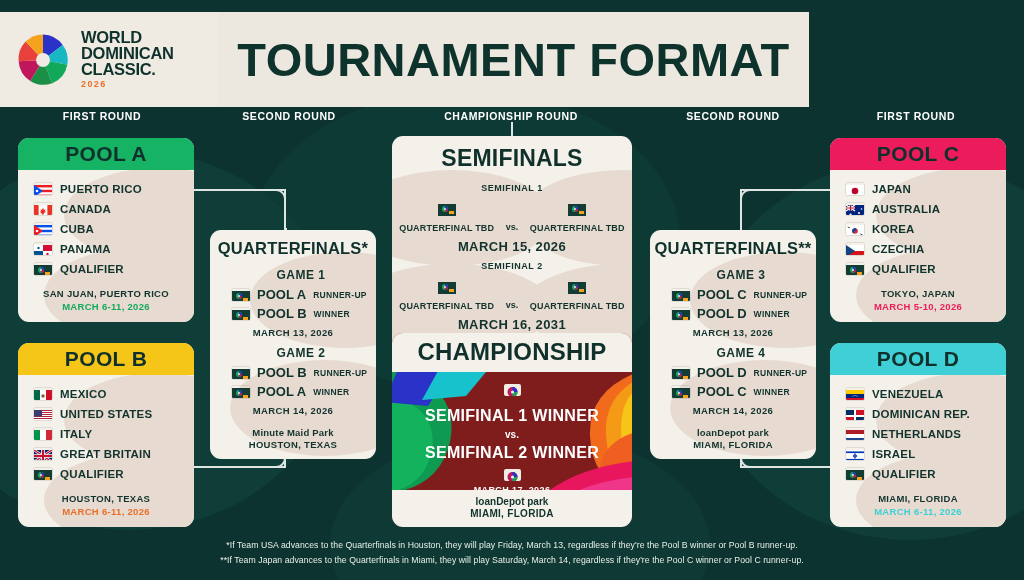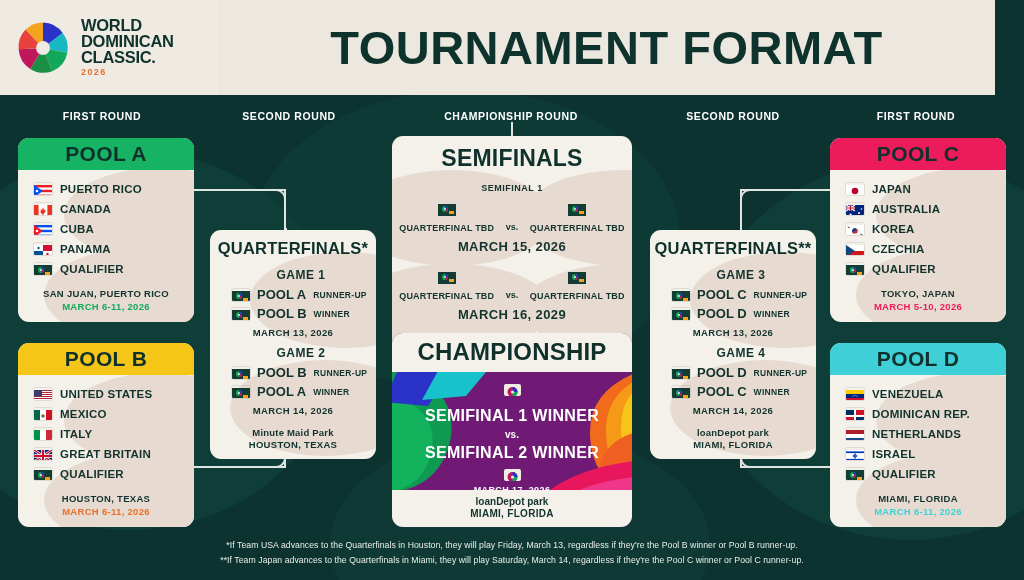--- a/index.html
+++ b/index.html
@@ -9,21 +9,21 @@
     background: #0c302b;
     overflow: hidden;
   }
   #root { position: relative; width: 1024px; height: 580px; background: #0d3330; }
 
   
   .bgwrap { position:absolute; inset:0; overflow:hidden; }
   .bgblob { position:absolute; border-radius:50%; background:#11403a; opacity:.85; }
 
   
-  .topbar { position:absolute; top:0; left:0; width:995px; height:95px; display:flex; }
+  .topbar { position:absolute; top:12px; left:0; width:809px; height:95px; display:flex; }
   .logo-pane {
     width:218px; height:95px; background:#efeae2;
     display:flex; align-items:center; padding-left:14px; gap:9px;
   }
   .logo-mark { width:58px; height:58px; position:relative; flex:none; }
   .logo-text { display:flex; flex-direction:column; line-height:.96; }
   .logo-text .l {
     font-size:16.5px; font-weight:bold; color:#10322c; letter-spacing:-.3px;
   }
   .logo-text .yr { font-size:9px; font-weight:bold; color:#e8702a; letter-spacing:1.4px; margin-top:3px; }
@@ -79,21 +79,21 @@
   .sf { padding:4px 0 3px; }
   .sf .sflabel { text-align:center; font-size:9px; font-weight:bold; color:#12332d; letter-spacing:.5px; }
   .sfrow { display:flex; align-items:center; justify-content:center; gap:10px; margin-top:9px; position:relative; }
   .sfside { display:flex; flex-direction:column; align-items:center; width:98px; }
   .sfside .fl { margin-bottom:3px; }
   .sfside .tx { font-size:9px; font-weight:bold; color:#12332d; letter-spacing:.2px; white-space:nowrap; }
   .sfvs { font-size:9px; font-weight:bold; color:#12332d; align-self:flex-end; margin-bottom:1px; }
   .sf .sfdate { text-align:center; font-size:13px; font-weight:bold; color:#12332d; letter-spacing:.4px; margin-top:6px; }
 
   
-  .champ { position:absolute; border-radius:11px; overflow:hidden; background:#701a75; }
+  .champ { position:absolute; border-radius:11px; overflow:hidden; background:#7f1d1d; }
   .champ-head {
     background:#f4f1ea; text-align:center; font-size:24px; font-weight:bold;
     color:#10312b; padding:5px 0 6px; letter-spacing:.2px; position:relative; z-index:3;
   }
   .champ-mid { position:relative; height:118px; overflow:hidden; }
   .champ-art { position:absolute; inset:0; overflow:hidden; }
   .champ-content { position:relative; z-index:4; text-align:center; padding-top:12px; }
   .champ-content .cw { font-size:16px; font-weight:bold; color:#ffffff; letter-spacing:.3px; }
   .champ-content .cvs { font-size:10px; font-weight:bold; color:#ffffff; margin:4px 0; }
   .champ-content .cdate { font-size:9px; font-weight:bold; color:#ffffff; letter-spacing:.4px; margin-top:4px; }
@@ -251,38 +251,38 @@
       </div>
       <div class="card" style="left: 18px; top: 343px; width: 176px;">
         <div class="swoosh" style="left:46px;top:30px;width:190px;height:94px;"></div>
         <div class="swoosh" style="left:26px;top:110px;width:190px;height:94px;"></div>
         <div class="inner">
           <div class="pool-head" style="background:#f5c518">POOL B</div>
           <div class="pool-body">
             <div class="teamrow">
               <span class="flag"><svg width="18" height="12" viewBox="0 0 18 12">
                   <rect width="18" height="12" fill="#fff"></rect>
+                  <rect width="6" height="12" fill="#006847"></rect>
+                  <rect x="12" width="6" height="12" fill="#ce1126"></rect>
+                  <circle cx="9" cy="6" r="1.7" fill="#8a5a2b"></circle>
+                </svg></span>
+              <span class="teamname">MEXICO</span>
+            </div>
+            <div class="teamrow">
+              <span class="flag"><svg width="18" height="12" viewBox="0 0 18 12">
+                  <rect width="18" height="12" fill="#fff"></rect>
                   <rect y="0" width="18" height="1" fill="#b22234"></rect>
                   <rect y="2" width="18" height="1" fill="#b22234"></rect>
                   <rect y="4" width="18" height="1" fill="#b22234"></rect>
                   <rect y="6" width="18" height="1" fill="#b22234"></rect>
                   <rect y="8" width="18" height="1" fill="#b22234"></rect>
                   <rect y="10" width="18" height="1" fill="#b22234"></rect>
                   <rect width="8" height="6.5" fill="#3c3b6e"></rect>
                 </svg></span>
               <span class="teamname">UNITED STATES</span>
-            </div>
-            <div class="teamrow">
-              <span class="flag"><svg width="18" height="12" viewBox="0 0 18 12">
-                  <rect width="18" height="12" fill="#fff"></rect>
-                  <rect width="6" height="12" fill="#006847"></rect>
-                  <rect x="12" width="6" height="12" fill="#ce1126"></rect>
-                  <circle cx="9" cy="6" r="1.7" fill="#8a5a2b"></circle>
-                </svg></span>
-              <span class="teamname">MEXICO</span>
             </div>
             <div class="teamrow">
               <span class="flag"><svg width="18" height="12" viewBox="0 0 18 12">
                   <rect width="18" height="12" fill="#fff"></rect>
                   <rect width="6" height="12" fill="#009246"></rect>
                   <rect x="12" width="6" height="12" fill="#ce2b37"></rect>
                 </svg></span>
               <span class="teamname">ITALY</span>
             </div>
             <div class="teamrow">
@@ -611,20 +611,21 @@
                     <path d="M7 5 L10 5 A3 3 0 0 1 7 8 Z" fill="#c0165c"></path>
                     <circle cx="7" cy="5" r="1" fill="#f1ece4"></circle>
                     <path d="M11 7 L16 7 L16 10 L11 10 Z" fill="#f5a21e"></path>
                   </svg></span>
                 <span class="tx">QUARTERFINAL TBD</span>
               </div>
             </div>
             <div class="sfdate">MARCH 15, 2026</div>
           </div>
           <div class="sf">
+            <div class="sflabel">SEMIFINAL 2</div>
             <div class="sfrow">
               <div class="sfside">
                 <span class="fl"><svg width="18" height="12" viewBox="0 0 18 12">
                     <rect width="18" height="12" fill="#123c34"></rect>
                     <circle cx="7" cy="5" r="3" fill="#17a85c"></circle>
                     <path d="M7 2 A3 3 0 0 1 10 5 L7 5 Z" fill="#2b32c8"></path>
                     <path d="M7 5 L10 5 A3 3 0 0 1 7 8 Z" fill="#c0165c"></path>
                     <circle cx="7" cy="5" r="1" fill="#f1ece4"></circle>
                     <path d="M11 7 L16 7 L16 10 L11 10 Z" fill="#f5a21e"></path>
                   </svg></span>
@@ -636,21 +637,21 @@
                     <rect width="18" height="12" fill="#123c34"></rect>
                     <circle cx="7" cy="5" r="3" fill="#17a85c"></circle>
                     <path d="M7 2 A3 3 0 0 1 10 5 L7 5 Z" fill="#2b32c8"></path>
                     <path d="M7 5 L10 5 A3 3 0 0 1 7 8 Z" fill="#c0165c"></path>
                     <circle cx="7" cy="5" r="1" fill="#f1ece4"></circle>
                     <path d="M11 7 L16 7 L16 10 L11 10 Z" fill="#f5a21e"></path>
                   </svg></span>
                 <span class="tx">QUARTERFINAL TBD</span>
               </div>
             </div>
-            <div class="sfdate">MARCH 16, 2029</div>
+            <div class="sfdate">MARCH 16, 2031</div>
           </div>
         </div>
       <div class="venue">
         <div class="v1">loanDepot park</div>
         <div class="v2">MIAMI, FLORIDA</div>
       </div>
     </div>
   </div>
 
   <div class="champ" style="left:392px;top:333px;width:240px;">

